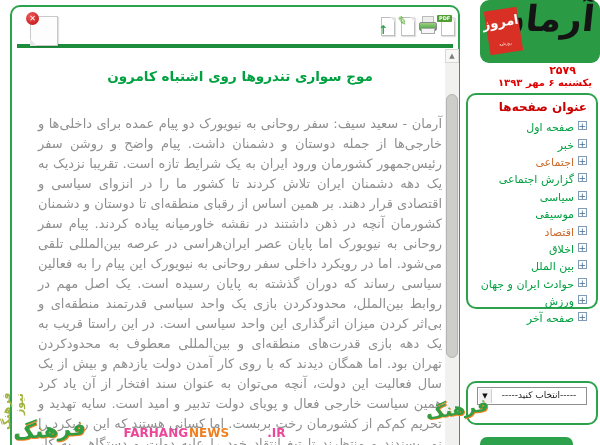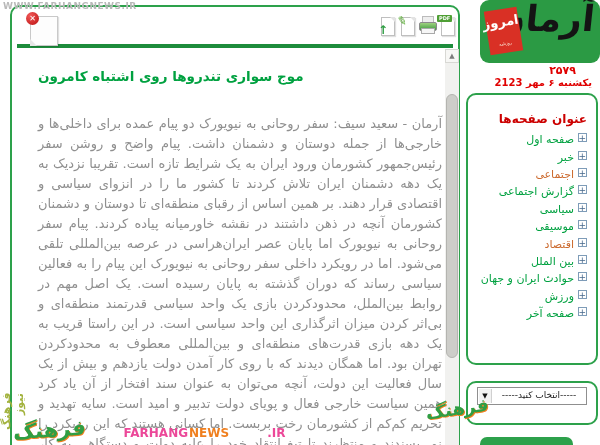--- a/index.html
+++ b/index.html
@@ -35,38 +35,38 @@
   .rule{height:4px;background:#1d8c3c;margin:0 5px;}
 
   
   .article-wrap{position:relative;height:405px;}
   .vscroll{position:absolute;left:auto;right:-1px;top:1px;bottom:0;width:14px;background:#f1f1ef;}
   .vscroll .btn-up{position:absolute;top:0;left:0;width:14px;height:14px;background:#f7f7f5;
     border:1px solid #d8d8d4;box-sizing:border-box;color:#7c7c7c;font-size:7px;line-height:12px;text-align:center;}
   .vscroll .thumb{position:absolute;top:45px;left:1px;width:12px;height:264px;background:#cdcdc9;
     border:1px solid #b4b4b0;border-radius:6px;box-sizing:border-box;}
   .article{padding:20px 16px 0 26px;}
-  .article h1{margin:0 0 30px 0;font-size:13.5px;font-weight:bold;color:#00a140;text-align:left;}
+  .article h1{margin:0 0 30px 0;font-size:13.5px;font-weight:bold;color:#00a140;text-align:center;}
   .article p{margin:0;font-size:13px;line-height:20px;color:#8f8f8f;text-align:justify;}
 
   
   .logo-box{position:absolute;right:0;top:0;width:120px;height:63px;background:#2b9a44;
     border-radius:9px;overflow:hidden;}
   .logo-fa{position:absolute;right:5px;top:-2px;color:#141414;font-size:36px;font-weight:bold;
     transform:skewX(-6deg);letter-spacing:-2px;}
   .logo-red{position:absolute;left:7px;top:9px;width:33px;height:44px;background:#d93025;
     transform:rotate(-9deg);color:#fff;text-align:center;}
   .logo-red .t{display:block;font-size:13px;font-weight:bold;margin-top:5px;}
   .logo-red .s{display:block;font-size:4px;margin-top:12px;color:#ffe;}
   .issue-no{position:absolute;right:24px;top:64px;color:#e00000;font-size:11px;font-weight:bold;}
   .issue-date{position:absolute;right:8px;top:77px;color:#e00000;font-size:10px;font-weight:bold;}
 
   .side-box{position:absolute;right:2px;width:132px;border:2px solid #2da14b;border-radius:10px;
     background:#fff;box-sizing:border-box;}
-  .menu-box{top:93px;height:272px;padding:17px 9px;}
+  .menu-box{top:93px;height:216px;padding:5px 9px;}
   .box-header{color:#cc0000;font-size:12px;font-weight:bold;text-align:right;margin-bottom:5px;}
   .menu-list{list-style:none;margin:0;padding:0;}
   .menu-list li{display:flex;align-items:center;gap:4px;height:17.4px;cursor:pointer;}
   .plus-box{flex:0 0 auto;width:9px;height:9px;border:1px solid #7e9cb8;background:#fff;
     color:#46688c;font-size:9px;line-height:8px;text-align:center;box-sizing:border-box;margin-top:-4px;}
   .plus-box::before{content:"+";}
   .menu-list .lbl{font-size:11px;color:#00a140;}
   .menu-list li.warm .lbl{color:#cc6a2e;}
 
   .prev-box{top:381px;height:44px;padding:4px 9px;}
@@ -138,21 +138,21 @@
   </div>
 
   <div class="logo-box">
     <span class="logo-fa">آرمان</span>
     <span class="logo-red">
       <span class="t">امروز</span>
       <span class="s">روزنامه</span>
     </span>
   </div>
   <div class="issue-no">۲۵۷۹</div>
-  <div class="issue-date">یکشنبه ۶ مهر 2123</div>
+  <div class="issue-date">یکشنبه ۶ مهر ۱۳۹۳</div>
 
   <div class="side-box menu-box">
     <div class="box-header">عنوان صفحه‌ها</div>
     <ul class="menu-list">
       <li>
           <span class="plus-box"></span>
           <span class="lbl">صفحه اول</span>
         </li>
       <li>
           <span class="plus-box"></span>
@@ -170,20 +170,24 @@
           <span class="plus-box"></span>
           <span class="lbl">سیاسی</span>
         </li>
       <li>
           <span class="plus-box"></span>
           <span class="lbl">موسیقی</span>
         </li>
       <li class="warm">
           <span class="plus-box"></span>
           <span class="lbl">اقتصاد</span>
+        </li>
+      <li>
+          <span class="plus-box"></span>
+          <span class="lbl">اخلاق</span>
         </li>
       <li>
           <span class="plus-box"></span>
           <span class="lbl">بین الملل</span>
         </li>
       <li>
           <span class="plus-box"></span>
           <span class="lbl">حوادث ایران و جهان</span>
         </li>
       <li>
@@ -198,21 +202,20 @@
   </div>
 
   <div class="side-box prev-box">
     <div class="select">
       <span>-----انتخاب کنید-----</span>
       <span class="arrow">▼</span>
     </div>
   </div>
   <div class="green-stub"></div>
 
-  <div class="wm-top">WWW.FARHANGNEWS.IR</div>
   <div class="wm-brand">
     <span class="wm-fa">فرهنگ</span>
     <span class="wm-en wm-blue">FARHANG</span>
       <span class="wm-en wm-orange">NEWS</span>
       <span class="wm-en wm-blue">.IR</span>
   </div>
   <div class="wm-frag">فرهنگ</div>
   <div class="wm-side">فرهنگ نیوز</div>
 
 </div>

